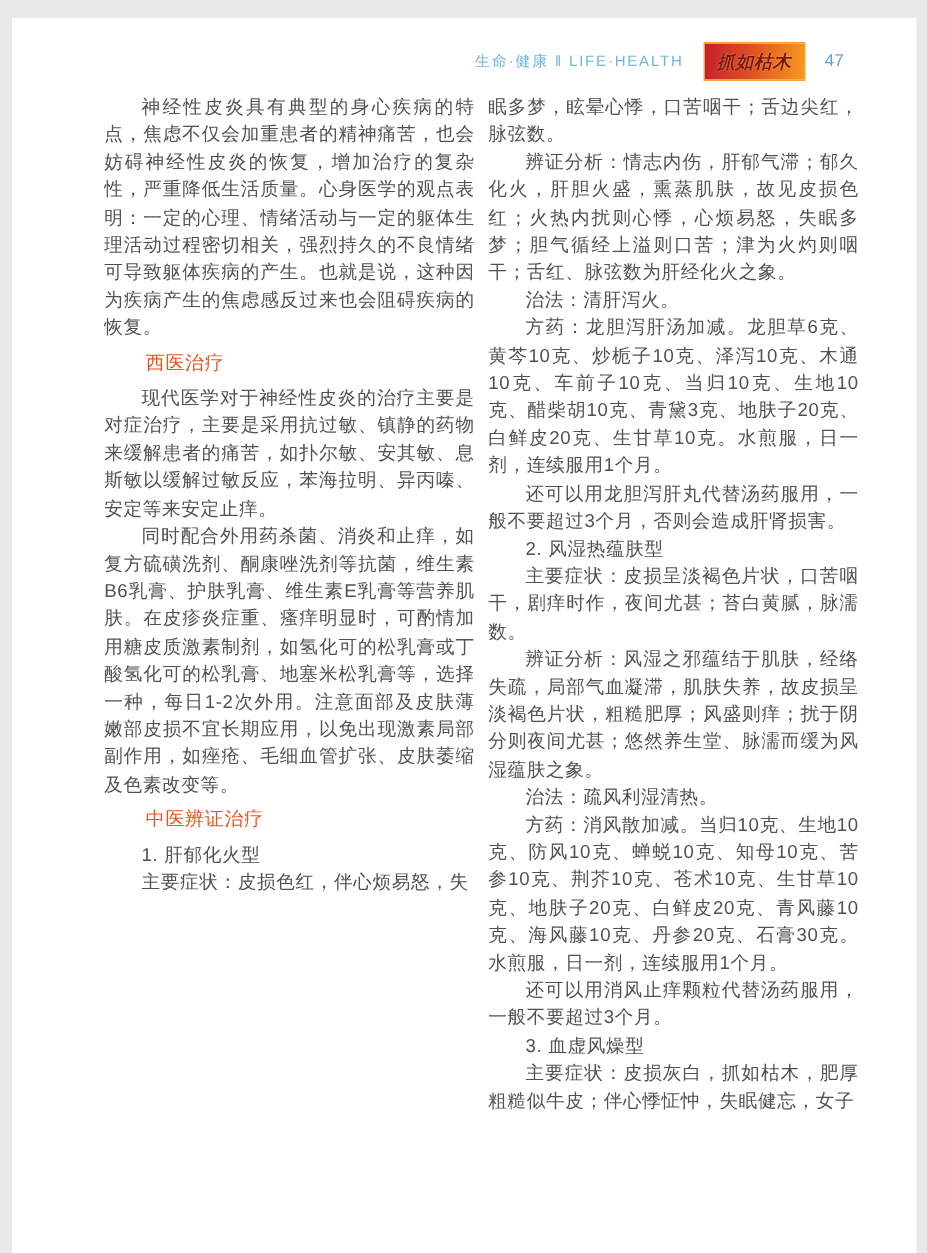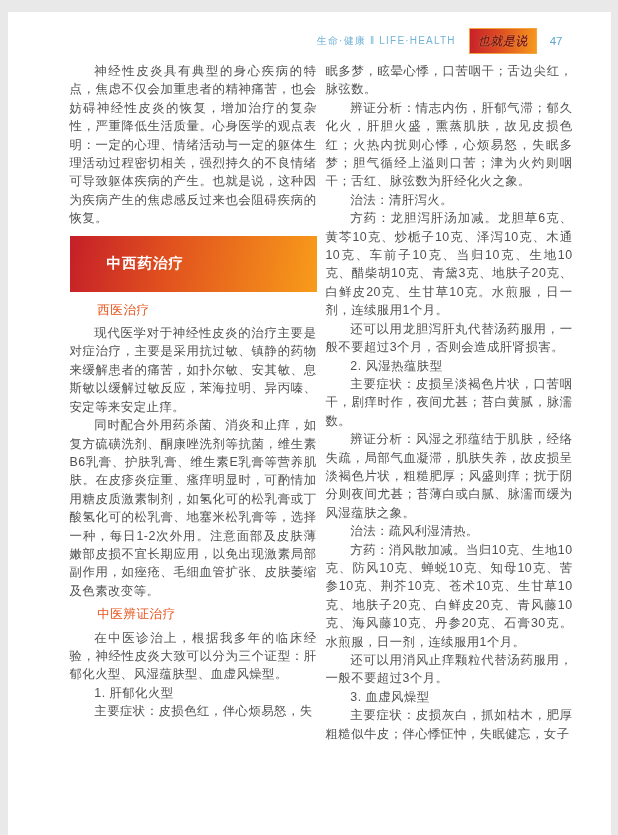--- a/index.html
+++ b/index.html
@@ -58,50 +58,46 @@
     margin:5px 0 5px; text-indent:2.2em; letter-spacing:0.5px;
   }
 </style>
 </head>
 <body>
 
 <div class="page">
 
   <div class="header">
     <span class="masthead">生命·健康 ‖ LIFE·HEALTH</span>
-    <span class="badge">也就是说</span>
+    <span class="badge">抓如枯木</span>
     <span class="pagenum">47</span>
   </div>
 
   <div class="col col-left">
     <p class="indent">神经性皮炎具有典型的身心疾病的特点，焦虑不仅会加重患者的精神痛苦，也会妨碍神经性皮炎的恢复，增加治疗的复杂性，严重降低生活质量。心身医学的观点表明：一定的心理、情绪活动与一定的躯体生理活动过程密切相关，强烈持久的不良情绪可导致躯体疾病的产生。也就是说，这种因为疾病产生的焦虑感反过来也会阻碍疾病的恢复。</p>
 
-    <div class="section-box">
-      <span>中西药治疗</span>
-    </div>
 
     <h3 class="sub">西医治疗</h3>
     <p class="indent">现代医学对于神经性皮炎的治疗主要是对症治疗，主要是采用抗过敏、镇静的药物来缓解患者的痛苦，如扑尔敏、安其敏、息斯敏以缓解过敏反应，苯海拉明、异丙嗪、安定等来安定止痒。</p>
     <p class="indent">同时配合外用药杀菌、消炎和止痒，如复方硫磺洗剂、酮康唑洗剂等抗菌，维生素B6乳膏、护肤乳膏、维生素E乳膏等营养肌肤。在皮疹炎症重、瘙痒明显时，可酌情加用糖皮质激素制剂，如氢化可的松乳膏或丁酸氢化可的松乳膏、地塞米松乳膏等，选择一种，每日1-2次外用。注意面部及皮肤薄嫩部皮损不宜长期应用，以免出现激素局部副作用，如痤疮、毛细血管扩张、皮肤萎缩及色素改变等。</p>
 
     <h3 class="sub">中医辨证治疗</h3>
-    <p class="indent">在中医诊治上，根据我多年的临床经验，神经性皮炎大致可以分为三个证型：肝郁化火型、风湿蕴肤型、血虚风燥型。</p>
     <p class="indent">1. 肝郁化火型</p>
     <p class="indent">主要症状：皮损色红，伴心烦易怒，失</p>
   </div>
 
   <div class="col col-right">
     <p>眠多梦，眩晕心悸，口苦咽干；舌边尖红，脉弦数。</p>
     <p class="indent">辨证分析：情志内伤，肝郁气滞；郁久化火，肝胆火盛，熏蒸肌肤，故见皮损色红；火热内扰则心悸，心烦易怒，失眠多梦；胆气循经上溢则口苦；津为火灼则咽干；舌红、脉弦数为肝经化火之象。</p>
     <p class="indent">治法：清肝泻火。</p>
     <p class="indent">方药：龙胆泻肝汤加减。龙胆草6克、黄芩10克、炒栀子10克、泽泻10克、木通10克、车前子10克、当归10克、生地10克、醋柴胡10克、青黛3克、地肤子20克、白鲜皮20克、生甘草10克。水煎服，日一剂，连续服用1个月。</p>
     <p class="indent">还可以用龙胆泻肝丸代替汤药服用，一般不要超过3个月，否则会造成肝肾损害。</p>
     <p class="indent">2. 风湿热蕴肤型</p>
     <p class="indent">主要症状：皮损呈淡褐色片状，口苦咽干，剧痒时作，夜间尤甚；苔白黄腻，脉濡数。</p>
-    <p class="indent">辨证分析：风湿之邪蕴结于肌肤，经络失疏，局部气血凝滞，肌肤失养，故皮损呈淡褐色片状，粗糙肥厚；风盛则痒；扰于阴分则夜间尤甚；苔薄白或白腻、脉濡而缓为风湿蕴肤之象。</p>
+    <p class="indent">辨证分析：风湿之邪蕴结于肌肤，经络失疏，局部气血凝滞，肌肤失养，故皮损呈淡褐色片状，粗糙肥厚；风盛则痒；扰于阴分则夜间尤甚；悠然养生堂、脉濡而缓为风湿蕴肤之象。</p>
     <p class="indent">治法：疏风利湿清热。</p>
     <p class="indent">方药：消风散加减。当归10克、生地10克、防风10克、蝉蜕10克、知母10克、苦参10克、荆芥10克、苍术10克、生甘草10克、地肤子20克、白鲜皮20克、青风藤10克、海风藤10克、丹参20克、石膏30克。水煎服，日一剂，连续服用1个月。</p>
     <p class="indent">还可以用消风止痒颗粒代替汤药服用，一般不要超过3个月。</p>
     <p class="indent">3. 血虚风燥型</p>
     <p class="indent">主要症状：皮损灰白，抓如枯木，肥厚粗糙似牛皮；伴心悸怔忡，失眠健忘，女子</p>
   </div>
 
 </div>
 
 </body></html>

